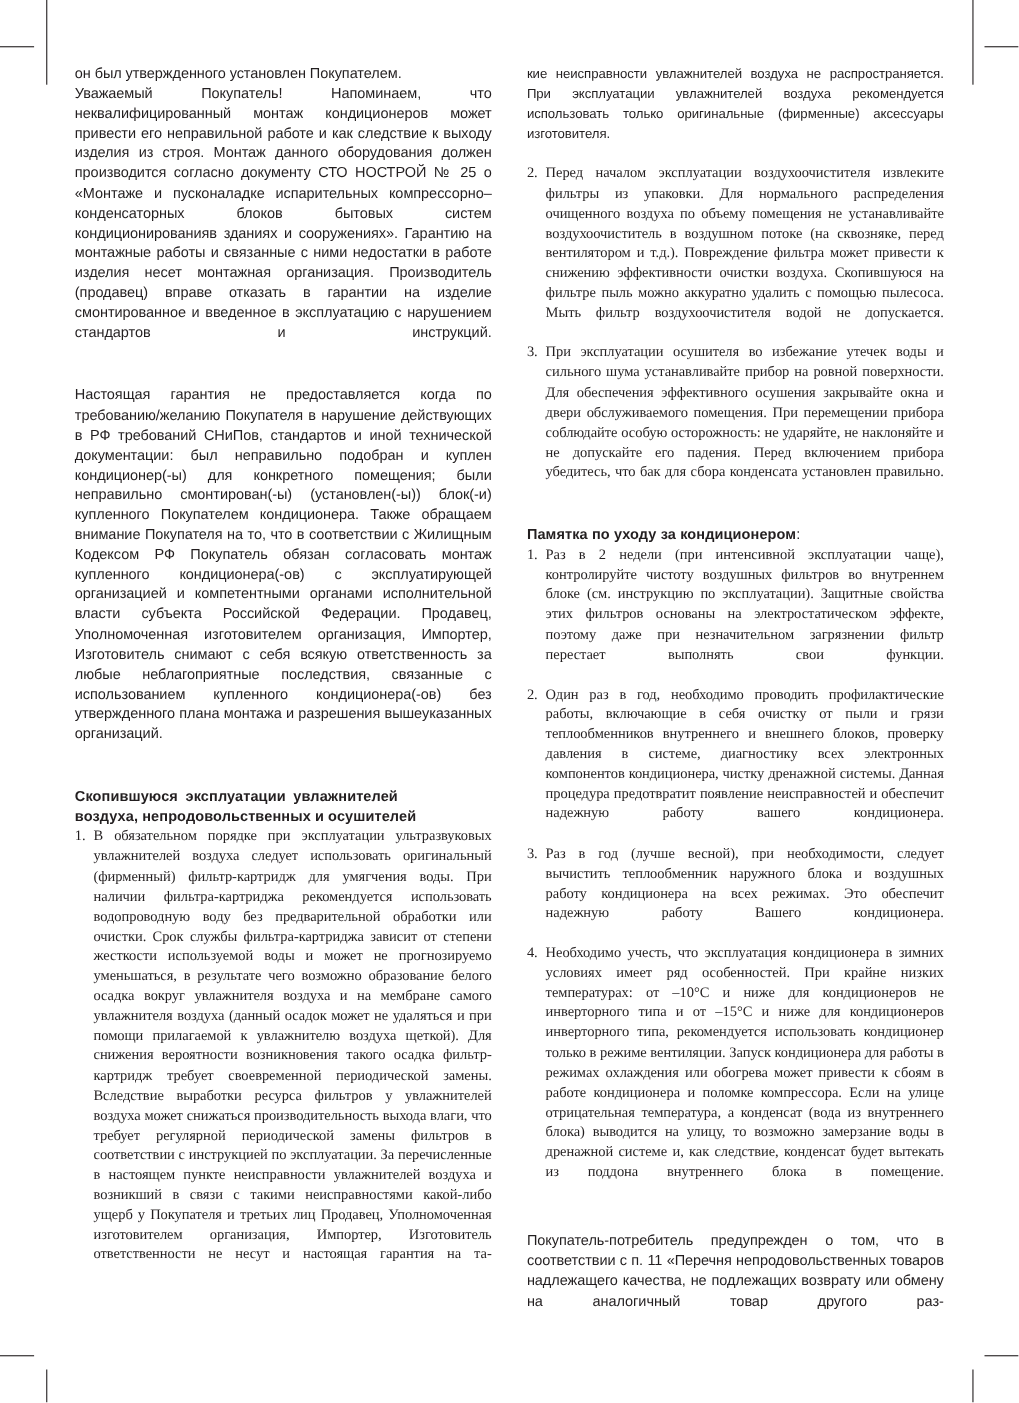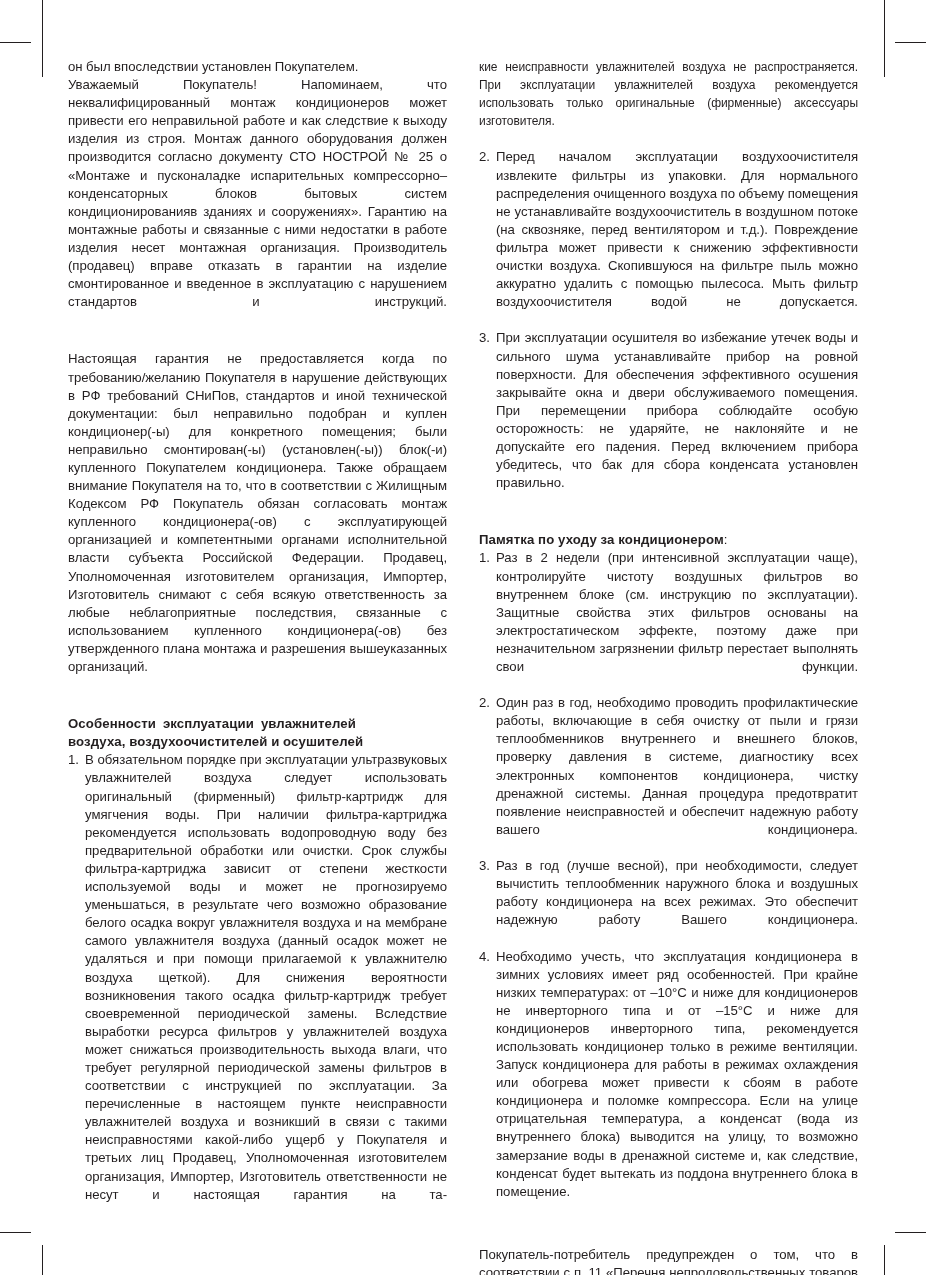--- a/index.html
+++ b/index.html
@@ -82,20 +82,21 @@
     counter-reset: itm;
   }
   ol.num-list > li {
     position: relative;
     padding-left: 17px;
     font-size: 13.2px;
     line-height: 18.1px;
     text-align: justify;
     text-justify: inter-word;
     letter-spacing: -0.05px;
+    font-family: Liberation Serif, serif;
   }
   ol.num-list > li::before {
     counter-increment: itm;
     content: counter(itm) ".";
     position: absolute;
     left: 0;
     top: 0;
     font-size: 13.2px;
     line-height: 18.1px;
   }
@@ -135,33 +136,33 @@
 <div class="crop-mark crop-bl-v"></div>
 <div class="crop-mark crop-bl-h"></div>
 <div class="crop-mark crop-br-v"></div>
 <div class="crop-mark crop-br-h"></div>
 
 <div class="page">
   <div class="columns">
 
     <div class="column">
 
-      <div class="para no-stretch">он был впоследствии установлен Покупателем.</div>
+      <div class="para no-stretch">он был утвержденного установлен Покупателем.</div>
 
       <div class="para">Уважаемый Покупатель! Напоминаем, что неквалифицированный монтаж кондиционеров может привести его неправильной работе и как следствие к выходу изделия из строя. Монтаж данного оборудования должен производится согласно документу СТО НОСТРОЙ № 25 о «Монтаже и пусконаладке испарительных компрессорно–конденсаторных блоков бытовых систем кондиционированияв зданиях и сооружениях». Гарантию на монтажные работы и связанные с ними недостатки в работе изделия несет монтажная организация. Производитель (продавец) вправе отказать в гарантии на изделие смонтированное и введенное в эксплуатацию с нарушением стандартов и инструкций.</div>
 
       <div class="gap-lg"></div>
 
 
       <div class="para">Настоящая гарантия не предоставляется когда по требованию/желанию Покупателя в нарушение действующих в РФ требований СНиПов, стандартов и иной технической документации: был неправильно подобран и куплен кондиционер(-ы) для конкретного помещения; были неправильно смонтирован(-ы) (установлен(-ы)) блок(-и) купленного Покупателем кондиционера. Также обращаем внимание Покупателя на то, что в соответствии с Жилищным Кодексом РФ Покупатель обязан согласовать монтаж купленного кондиционера(-ов) с эксплуатирующей организацией и компетентными органами исполнительной власти субъекта Российской Федерации. Продавец, Уполномоченная изготовителем организация, Импортер, Изготовитель снимают с себя всякую ответственность за любые неблагоприятные последствия, связанные с использованием купленного кондиционера(-ов) без утвержденного плана монтажа и разрешения вышеуказанных организаций.</div>
 
       <div class="gap-lg"></div>
 
-      <div class="heading spaced-wide no-stretch">Особенности эксплуатации увлажнителей</div>
-      <div class="heading natural no-stretch">воздуха, воздухоочистителей и осушителей</div>
+      <div class="heading spaced-wide no-stretch">Скопившуюся эксплуатации увлажнителей</div>
+      <div class="heading natural no-stretch">воздуха, непродовольственных и осушителей</div>
 
       <ol class="num-list">
         <li>В обязательном порядке при эксплуатации ультразвуковых увлажнителей воздуха следует использовать оригинальный (фирменный) фильтр-картридж для умягчения воды. При наличии фильтра-картриджа рекомендуется использовать водопроводную воду без предварительной обработки или очистки. Срок службы фильтра-картриджа зависит от степени жесткости используемой воды и может не прогнозируемо уменьшаться, в результате чего возможно образование белого осадка вокруг увлажнителя воздуха и на мембране самого увлажнителя воздуха (данный осадок может не удаляться и при помощи прилагаемой к увлажнителю воздуха щеткой). Для снижения вероятности возникновения такого осадка фильтр-картридж требует своевременной периодической замены. Вследствие выработки ресурса фильтров у увлажнителей воздуха может снижаться производительность выхода влаги, что требует регулярной периодической замены фильтров в соответствии с инструкцией по эксплуатации. За перечисленные в настоящем пункте неисправности увлажнителей воздуха и возникший в связи с такими неисправностями какой-либо ущерб у Покупателя и третьих лиц Продавец, Уполномоченная изготовителем организация, Импортер, Изготовитель ответственности не несут и настоящая гарантия на та-</li>
       </ol>
 
     </div>
 
     <div class="column">
 
       <div class="list-cont no-indent">кие неисправности увлажнителей воздуха не распространяется. При эксплуатации увлажнителей воздуха рекомендуется использовать только оригинальные (фирменные) аксессуары изготовителя.</div>

